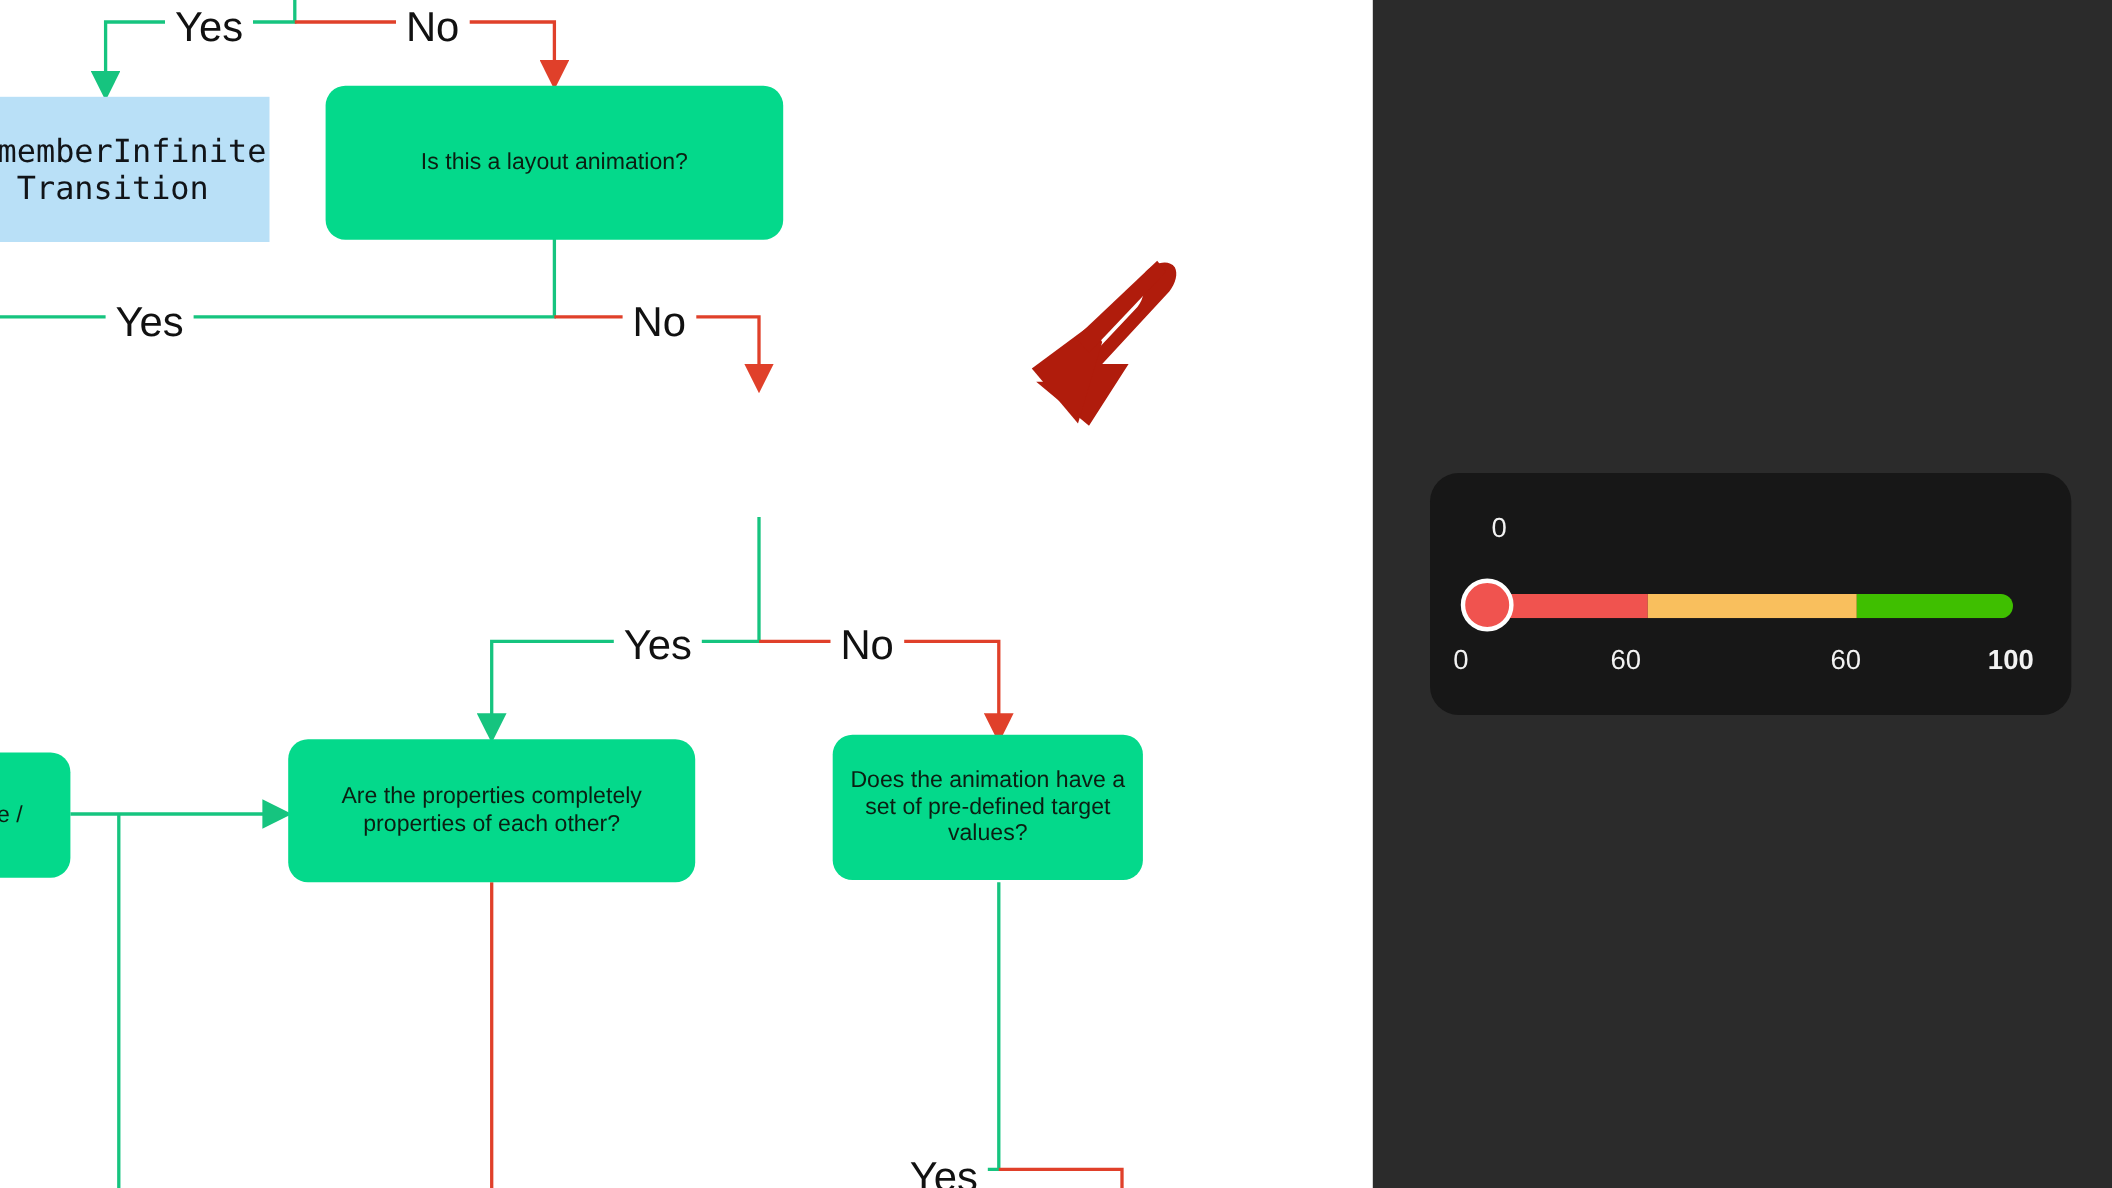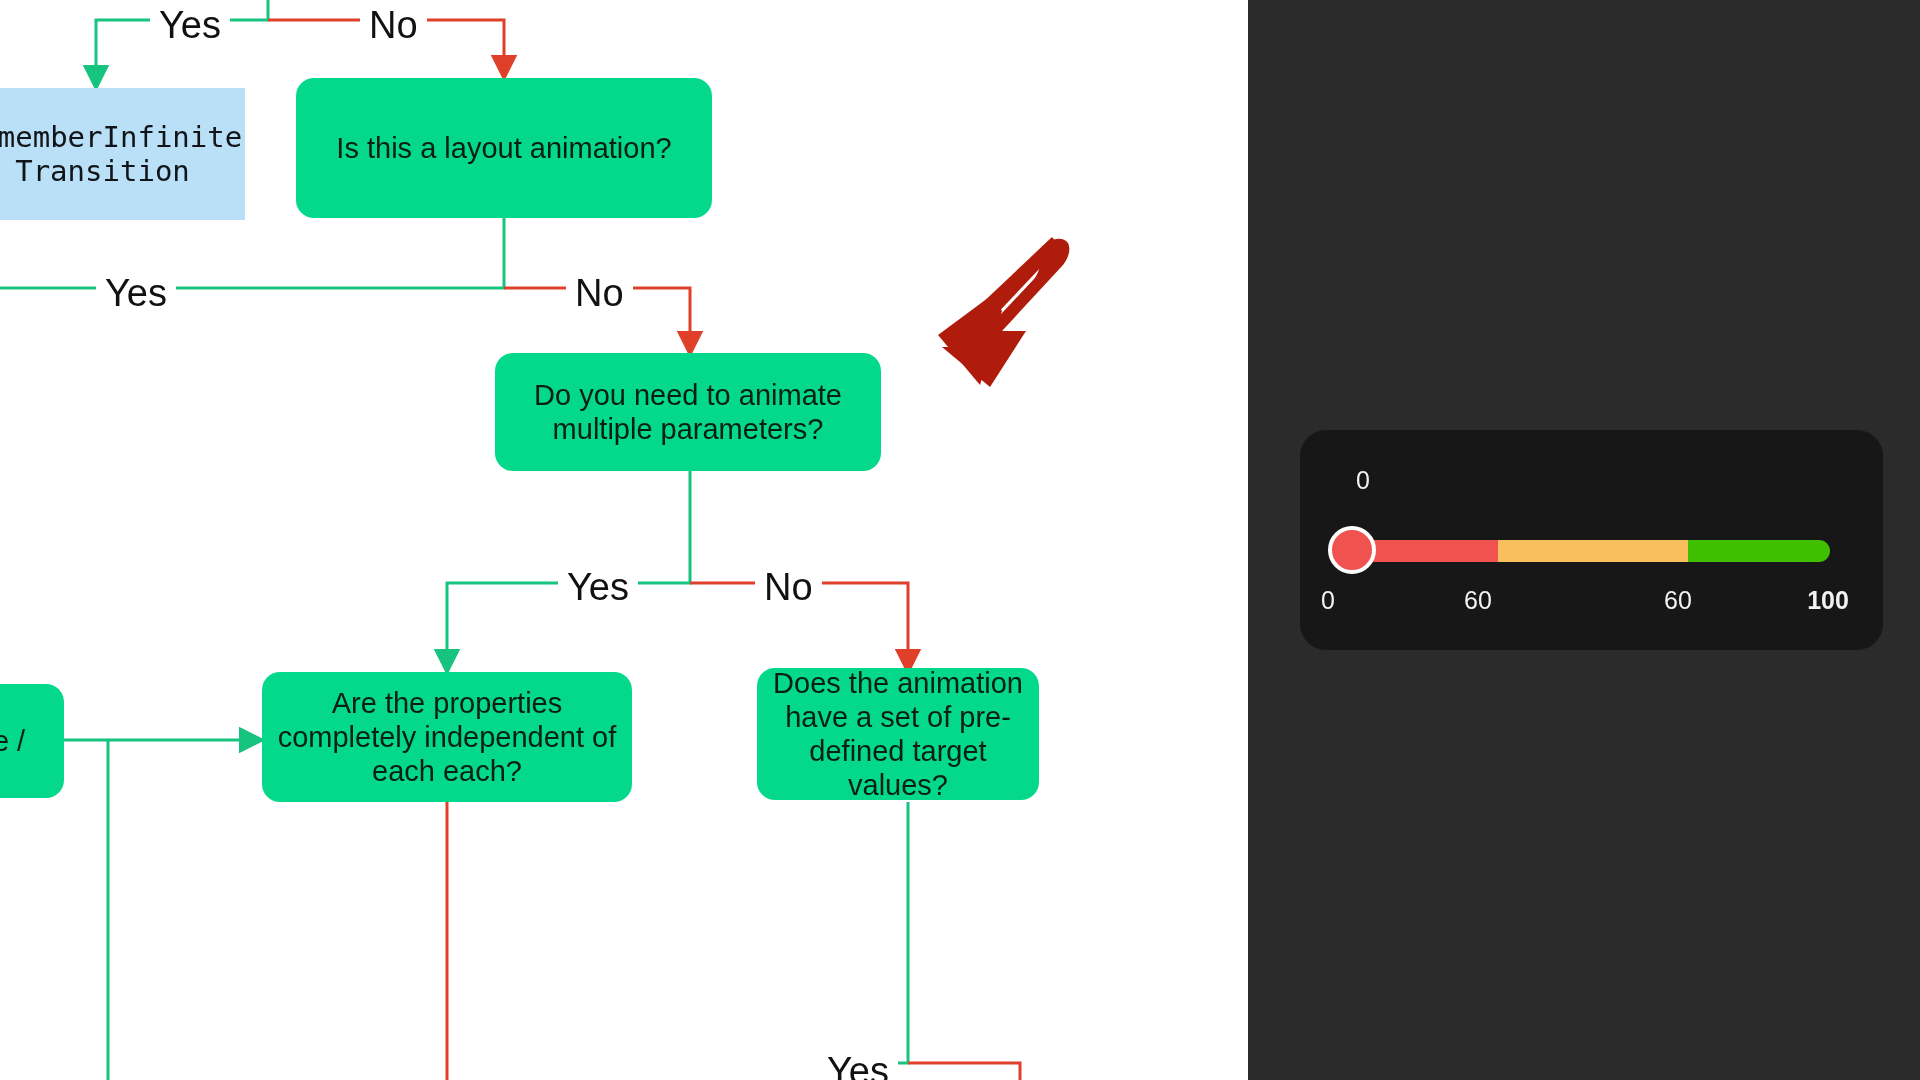--- a/index.html
+++ b/index.html
@@ -24,21 +24,21 @@
     position: absolute;
     display: flex; align-items: center; justify-content: center;
     text-align: center;
     color: #0b1f12;
     line-height: 1.18;
   }
   .node.decision {
     background: #00d97e;
     background: #04d98b;
     border-radius: 18px;
-    font-size: 29px;
+    font-size: 21px;
     padding: 10px 0;
   }
   .node.code {
     background: #b9e0f7;
     color: #111418;
     font-family: "DejaVu Sans Mono", "Liberation Mono", monospace;
     font-size: 29px;
     border-radius: 0px;
     padding: 8px 10px;
   }
@@ -147,26 +147,23 @@
 
     <div class="node code" style="left:-40px; top:88px; width:285px; height:132px;">
       <span>rememberInfinite
 Transition</span>
     </div>
 
     <div class="node decision" style="left:296px; top:78px; width:416px; height:140px;">
       <span>Is this a layout animation?</span>
     </div>
 
-    <div class="node decision" style="left:495px; top:353px; width:386px; height:118px;">
-      <span>Do you need to animate multiple parameters?</span>
-    </div>
 
     <div class="node decision" style="left:262px; top:672px; width:370px; height:130px;">
-      <span>Are the properties completely independent of each each?</span>
+      <span>Are the properties completely properties of each other?</span>
     </div>
 
     <div class="node decision" style="left:757px; top:668px; width:282px; height:132px;">
       <span>Does the animation have a set of pre-defined target values?</span>
     </div>
 
     <div class="node decision" style="left:-46px; top:684px; width:110px; height:114px;">
       <span>e /</span>
     </div>
 

